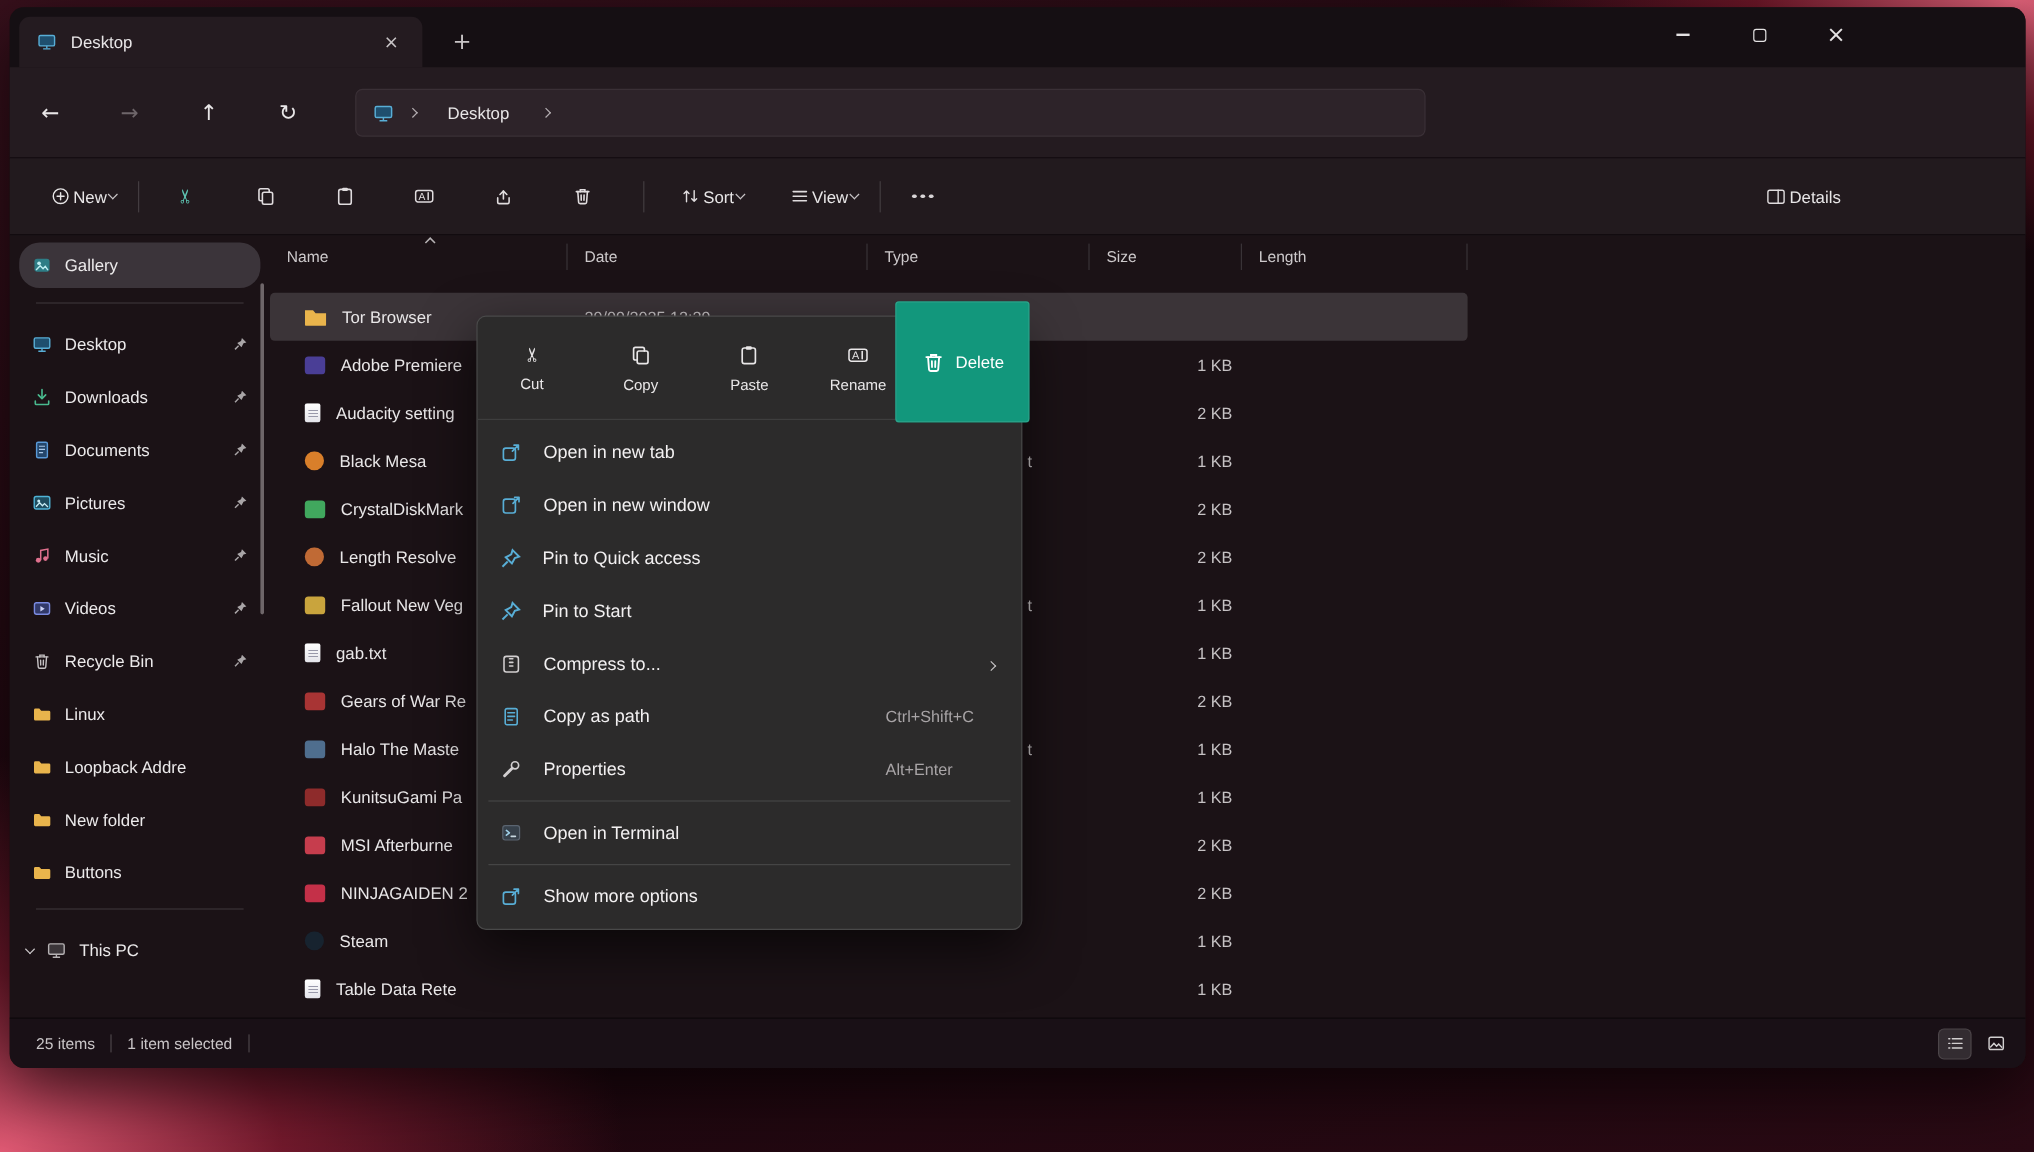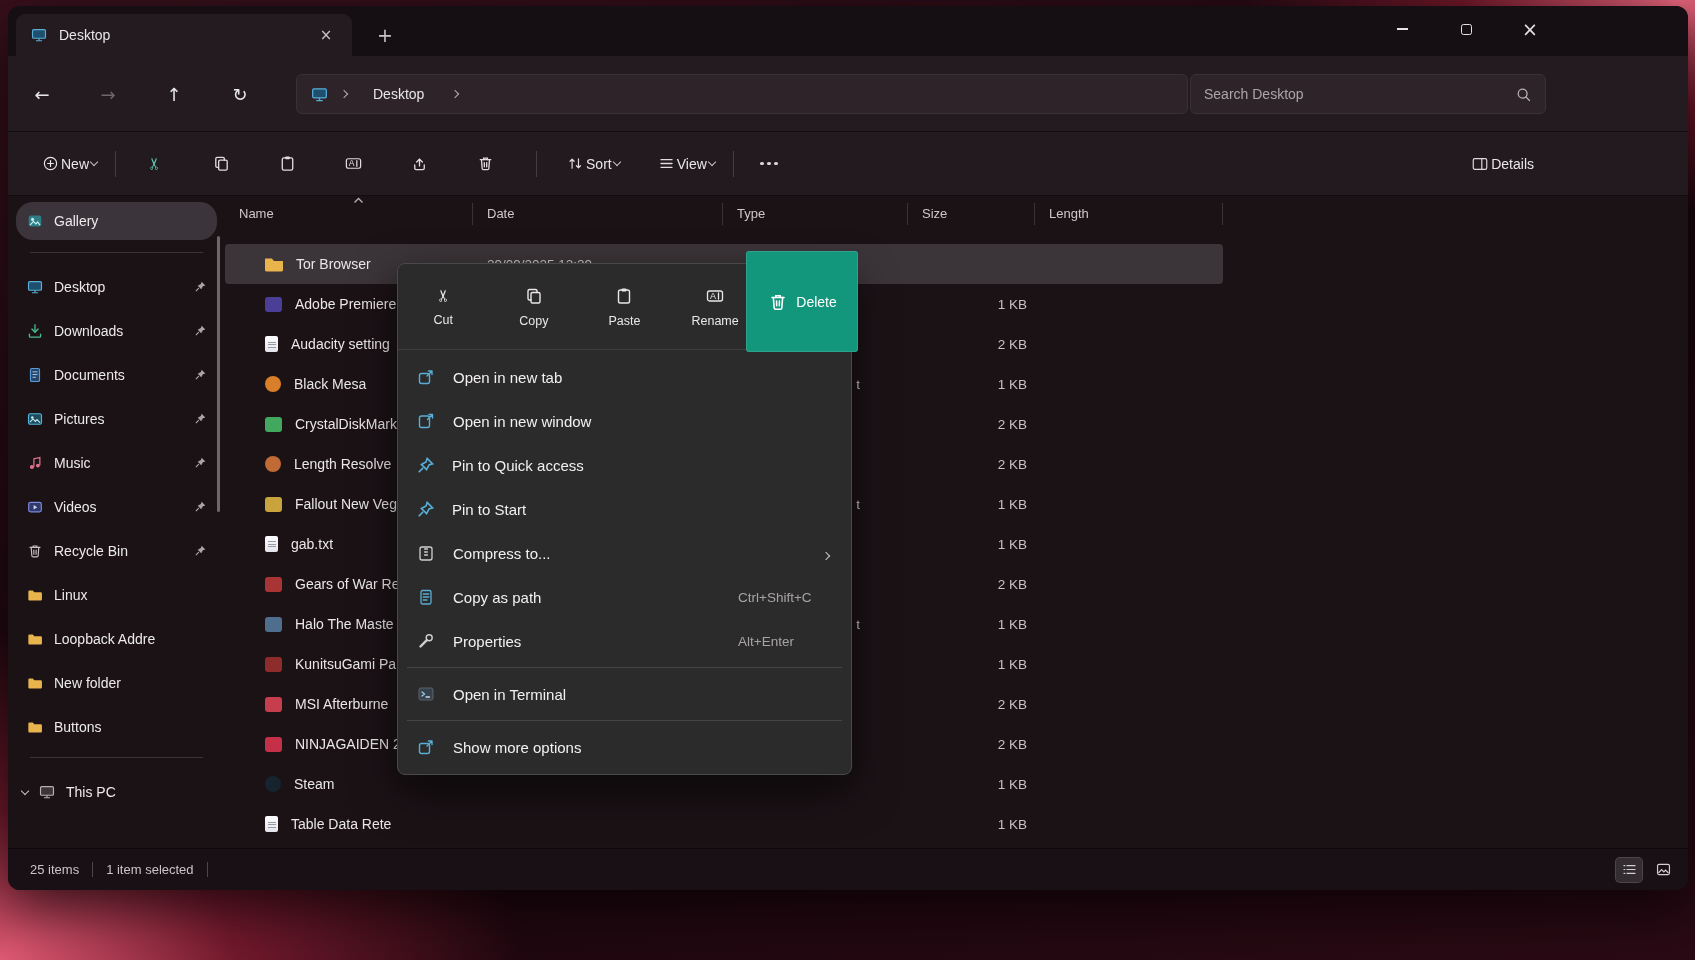--- a/index.html
+++ b/index.html
@@ -74,21 +74,21 @@
   .main{position:absolute;left:217px;top:190px;right:0;bottom:42px;overflow:hidden}
   .cols-header{position:relative;height:36px;display:grid;grid-template-columns:248px 250px 185px 127px 188px 1fr;
     align-items:center;font-size:13px;color:#cdc9cb}
   .hcell{padding-left:14px;height:22px;line-height:22px;border-right:1px solid #393337}
   .hcell:last-child,.hcell.fill{border-right:none}
   .hcell.first{border-right:1px solid #393337}
   .sort-up{position:absolute;left:128px;top:1px}
   .rows{position:absolute;left:0;top:48px;right:0;bottom:0}
   .row{width:998px;height:40px;display:grid;grid-template-columns:248px 250px 185px 127px 188px;align-items:center}
   .row.selected{background:#3b3438;border-radius:4px}
-  .cell-name{display:flex;align-items:center;gap:13px;padding-left:40px;font-size:14px;color:#e9e7e8;white-space:nowrap;overflow:hidden}
+  .cell-name{display:flex;align-items:center;gap:13px;padding-left:29px;font-size:14px;color:#e9e7e8;white-space:nowrap;overflow:hidden}
   .cell-date{padding-left:14px;font-size:13.5px;color:#c6c2c4;white-space:nowrap}
   .cell-type .tail{display:block;width:137px;text-align:right;font-size:13.5px;color:#c6c2c4}
   .cell-size{text-align:right;padding-right:8px;font-size:13.5px;color:#c6c2c4}
   .ficon{flex:none;width:17px;height:15px;border-radius:3px;background:var(--c,#888)}
   .ficon[data-shape="folder"]{width:18px;height:15px;border-radius:2px;
     clip-path:polygon(0 14%,38% 14%,50% 30%,100% 30%,100% 100%,0 100%)}
   .ficon[data-shape="circle"]{width:16px;height:16px;border-radius:50%}
   .ficon[data-shape="page"]{width:13px;height:16px;border-radius:2px;background:linear-gradient(#ffffff,#e4e4ea);position:relative}
   .ficon[data-shape="page"]::after{content:"";position:absolute;left:2.5px;right:2.5px;top:4px;height:8px;
     background:repeating-linear-gradient(rgba(0,0,0,0) 0 1.5px,#99a 1.5px 2.5px)}
@@ -164,29 +164,20 @@
         <svg width="19" height="19" viewBox="0 0 20 20">
             <rect x="2.8" y="4" width="14.4" height="9.6" rx="1.4" fill="#1f4f6e" stroke="#58aed6" stroke-width="1.3"></rect>
             <line x1="10" y1="13.6" x2="10" y2="16" stroke="#58aed6" stroke-width="1.3"></line>
             <line x1="6.6" y1="16.4" x2="13.4" y2="16.4" stroke="#58aed6" stroke-width="1.3"></line>
           </svg>
       </span>
       <span class="cv r crumb-chev"></span>
       <span style="margin-left:14px">Desktop</span>
       <span class="cv r crumb-chev" style="margin-left:16px"></span>
     </div>
-    <div class="searchbar">
-      <input placeholder="Search Desktop" style="">
-      <span class="icon">
-        <svg width="17" height="17" viewBox="0 0 20 20" fill="none" stroke="#b4aeb1" stroke-width="1.5" stroke-linecap="round">
-            <circle cx="9" cy="9" r="5.2"></circle>
-            <line x1="13" y1="13" x2="17" y2="17"></line>
-          </svg>
-      </span>
-    </div>
   </div>
 
   <div class="toolbar">
     <span class="tb-btn">
       <span class="icon">
         <svg width="17" height="17" viewBox="0 0 20 20" fill="none" stroke="#e8e6e7" stroke-width="1.4" stroke-linecap="round">
             <circle cx="10" cy="10" r="7.2"></circle>
             <line x1="10" y1="6.6" x2="10" y2="13.4"></line>
             <line x1="6.6" y1="10" x2="13.4" y2="10"></line>
           </svg>

